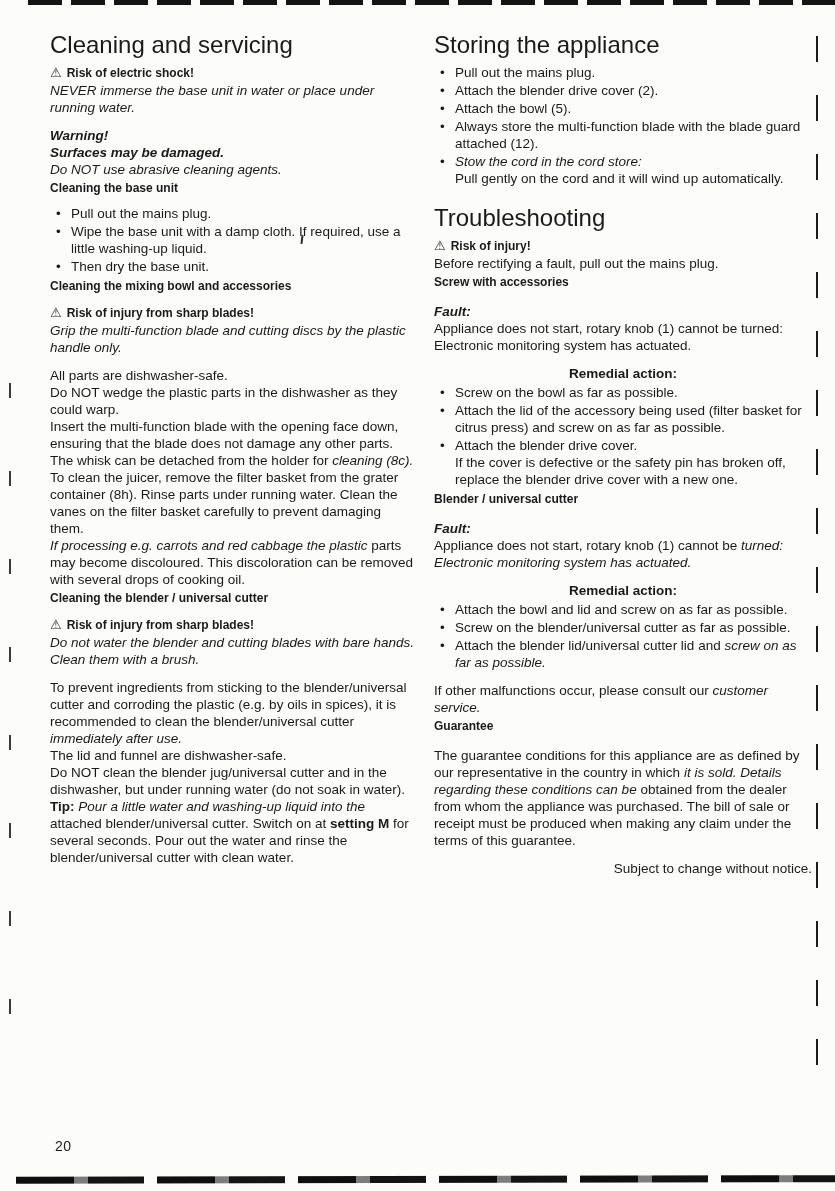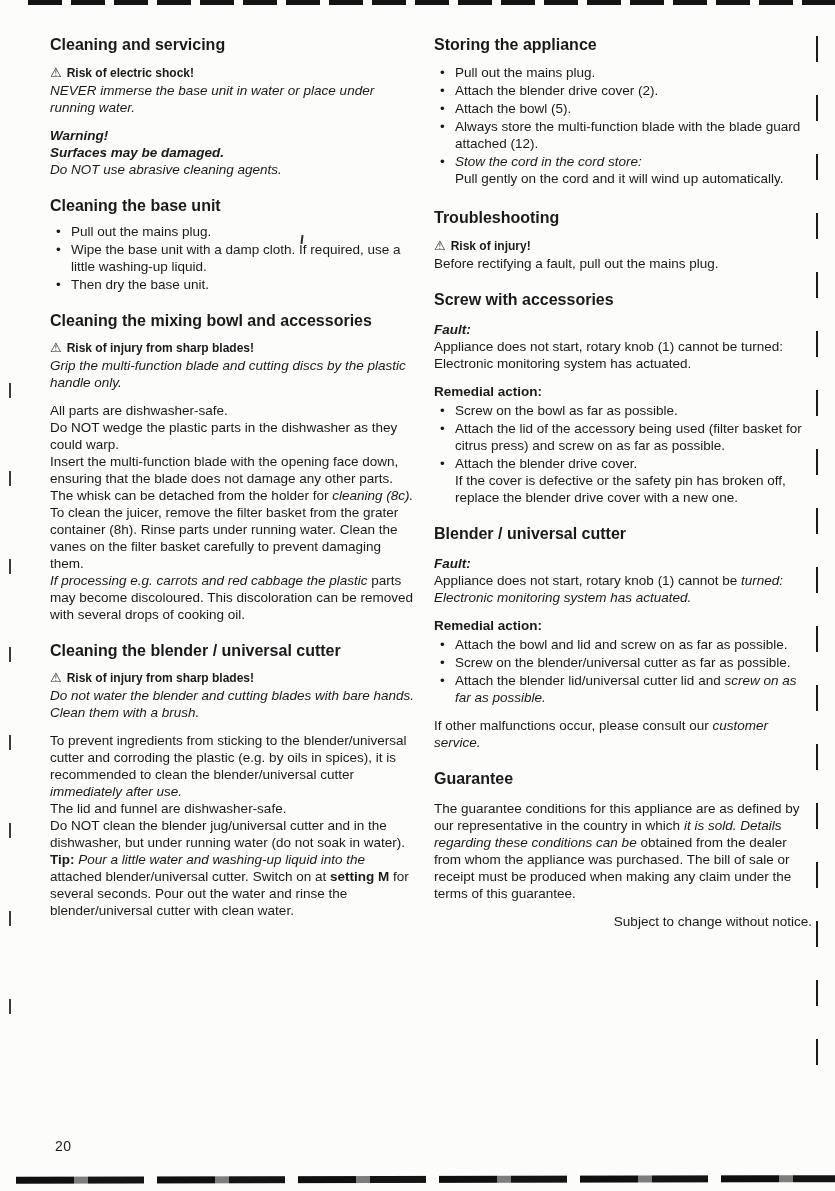--- a/index.html
+++ b/index.html
@@ -14,25 +14,25 @@
   }
   .content{
     position:absolute;
     left:50px;top:34px;
     display:flex;gap:20px;
   }
   .col{font-size:13.5px;line-height:17px;}
   .col-left{width:364px;}
   .col-right{width:378px;}
 
-  .h1{font-size:16px;line-height:22px;font-weight:bold;margin:20px 0 8px;}
-  .h2{font-size:16px;line-height:20px;font-weight:bold;margin:18px 0 7px;}
+  .h1{font-size:24px;line-height:22px;font-weight:normal;margin:20px 0 8px;}
+  .h2{font-size:12px;line-height:20px;font-weight:bold;margin:0 0 7px;}
   .col > .h1:first-child{margin-top:0;}
   .para{margin:11px 0 0;}
-  .label{margin:11px 0 1px;font-weight:bold;}
+  .label{margin:11px 0 1px;font-weight:bold;text-align:center;}
   .alert{margin:8px 0 0;}
   .alert-title{font-weight:bold;font-size:12px;}
   .alert-icon{font-style:normal;font-weight:normal;font-size:13px;margin-right:5px;}
   ul.bullets{list-style:none;margin:7px 0 0;padding:0;}
   .label + ul.bullets{margin-top:2px;}
   ul.bullets li{position:relative;padding-left:21px;margin:0 0 1px;}
   ul.bullets li::before{content:"\2022";position:absolute;left:6px;top:0;}
   .b{font-weight:bold;}
   .i{font-style:italic;}
   .align-right{text-align:right;}

